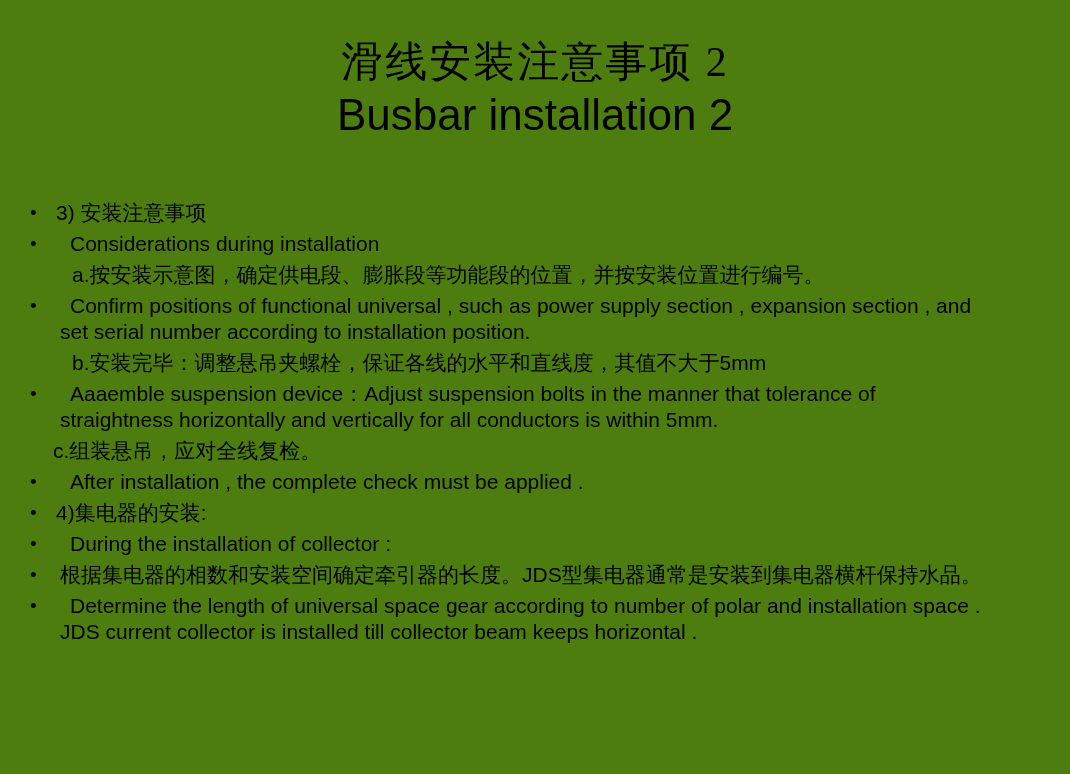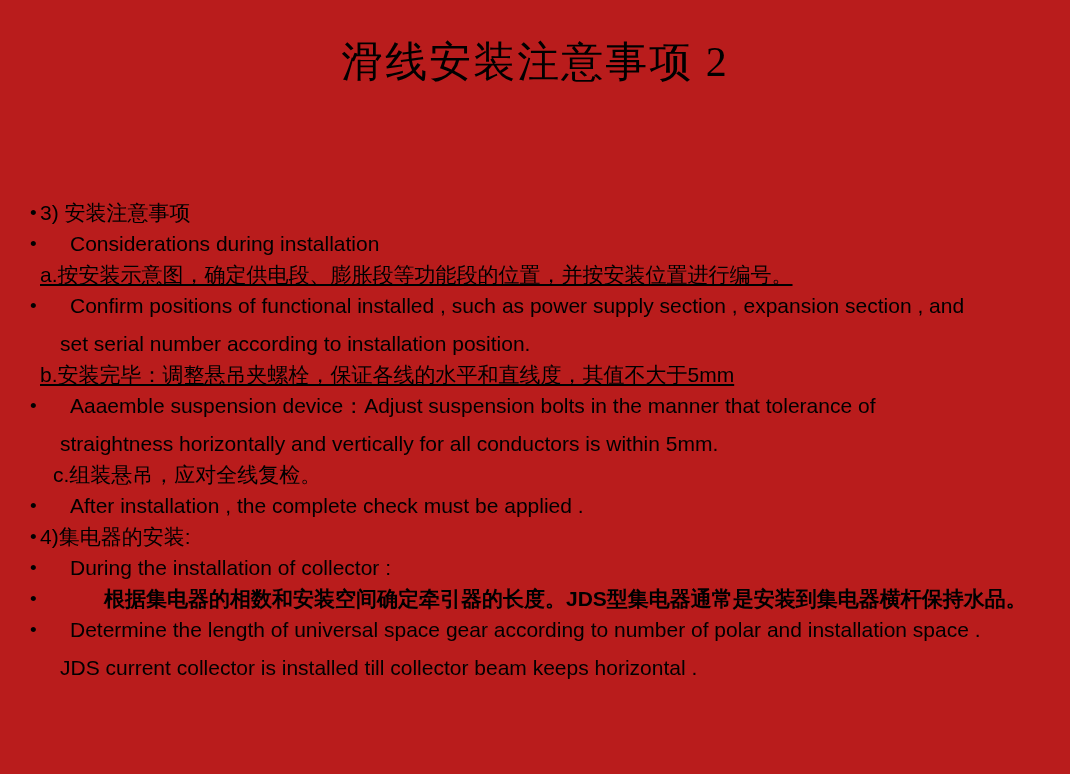--- a/index.html
+++ b/index.html
@@ -43,59 +43,60 @@
     width: 1062px;
   }
   .line {
     position: relative;
     font-size: 21px;
     line-height: 26px;
     height: 26px;
     margin-top: 5px;
     white-space: nowrap;
   }
-  .line.cont { margin-top: 12px; }
+  .line.cont { margin-top: 0; }
   .line:first-child { margin-top: 0; }
   .bullet-glyph {
     position: absolute;
     left: 30px;
     top: 0;
     font-size: 19px;
     line-height: 26px;
   }
   .txt { display: block; }
   .line.bullet      .txt { margin-left: 70px; }
-  .line.bullet-num  .txt { margin-left: 40px; }
-  .line.bullet-wide .txt { margin-left: 104px; font-weight: bold; }
-  .line.sub         .txt { margin-left: 40px; text-decoration: underline; }
+  .line.bullet-num  .txt { margin-left: 56px; }
+  .line.bullet-wide .txt { margin-left: 60px; }
+  .line.sub         .txt { margin-left: 72px; }
   .line.sub-c       .txt { margin-left: 53px; }
   .line.cont        .txt { margin-left: 60px; }
 </style>
 </head>
 <body>
 
-<div class="slide" style="background: #b91c1c; color: rgb(0, 0, 0);">
+<div class="slide" style="background: #4d7c0f; color: rgb(0, 0, 0);">
   <div class="title-block">
     <div class="title-zh">滑线安装注意事项 2</div>
+    <div class="title-en">Busbar installation 2</div>
   </div>
   <div class="body-block" id="body-lines">
       <div class="line bullet-num">
         <span class="bullet-glyph">•</span>
         <span class="txt">3) 安装注意事项</span>
       </div>
       <div class="line bullet">
         <span class="bullet-glyph">•</span>
         <span class="txt">Considerations during installation</span>
       </div>
       <div class="line sub">
         <span class="txt">a.按安装示意图，确定供电段、膨胀段等功能段的位置，并按安装位置进行编号。</span>
       </div>
       <div class="line bullet">
         <span class="bullet-glyph">•</span>
-        <span class="txt">Confirm positions of functional installed , such as power supply section , expansion section , and</span>
+        <span class="txt">Confirm positions of functional universal , such as power supply section , expansion section , and</span>
       </div>
       <div class="line cont">
         <span class="txt">set serial number according to installation position.</span>
       </div>
       <div class="line sub">
         <span class="txt">b.安装完毕：调整悬吊夹螺栓，保证各线的水平和直线度，其值不大于5mm</span>
       </div>
       <div class="line bullet">
         <span class="bullet-glyph">•</span>
         <span class="txt">Aaaemble suspension device：Adjust suspension bolts in the manner that tolerance of</span>

